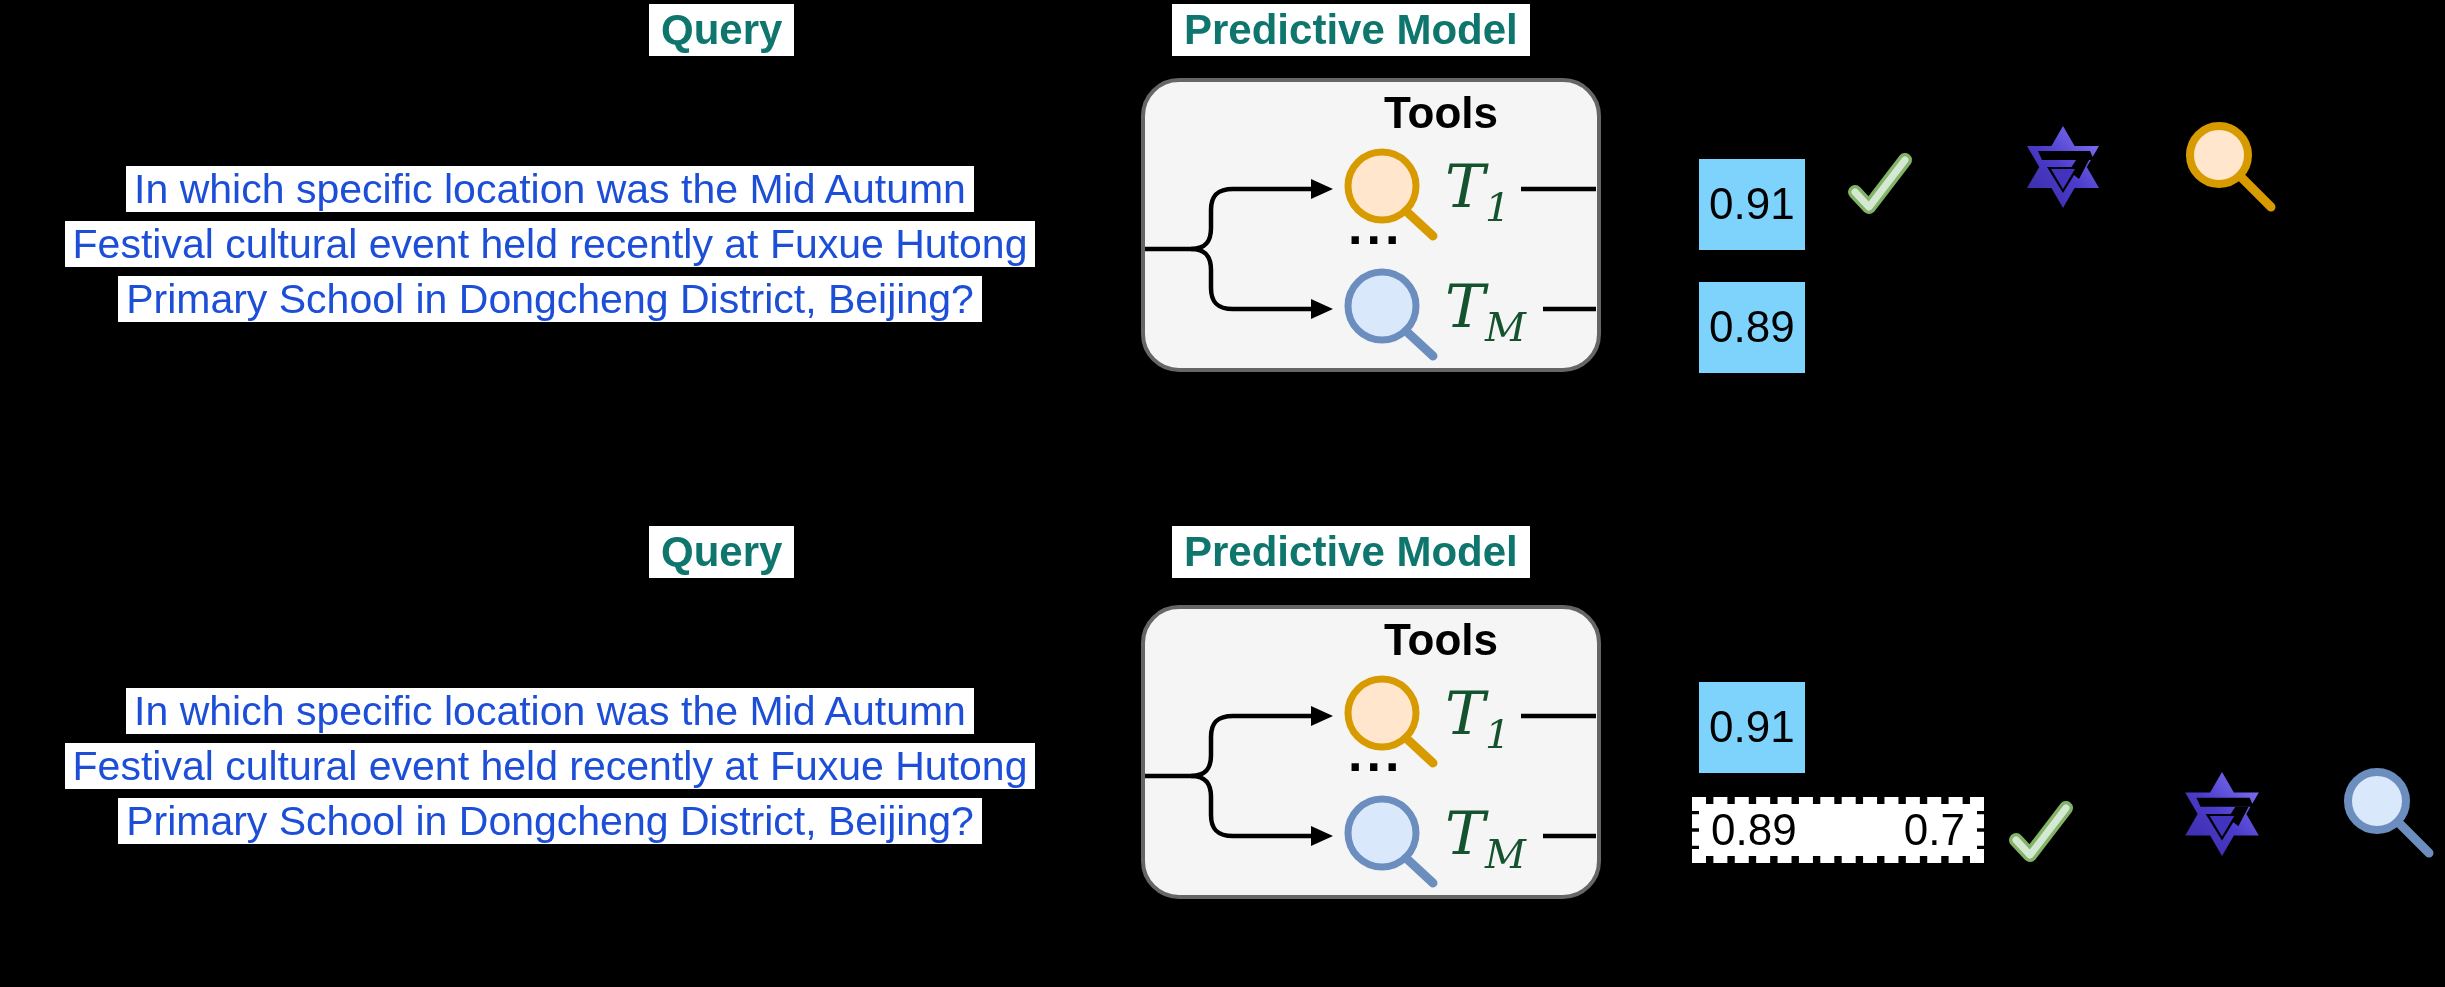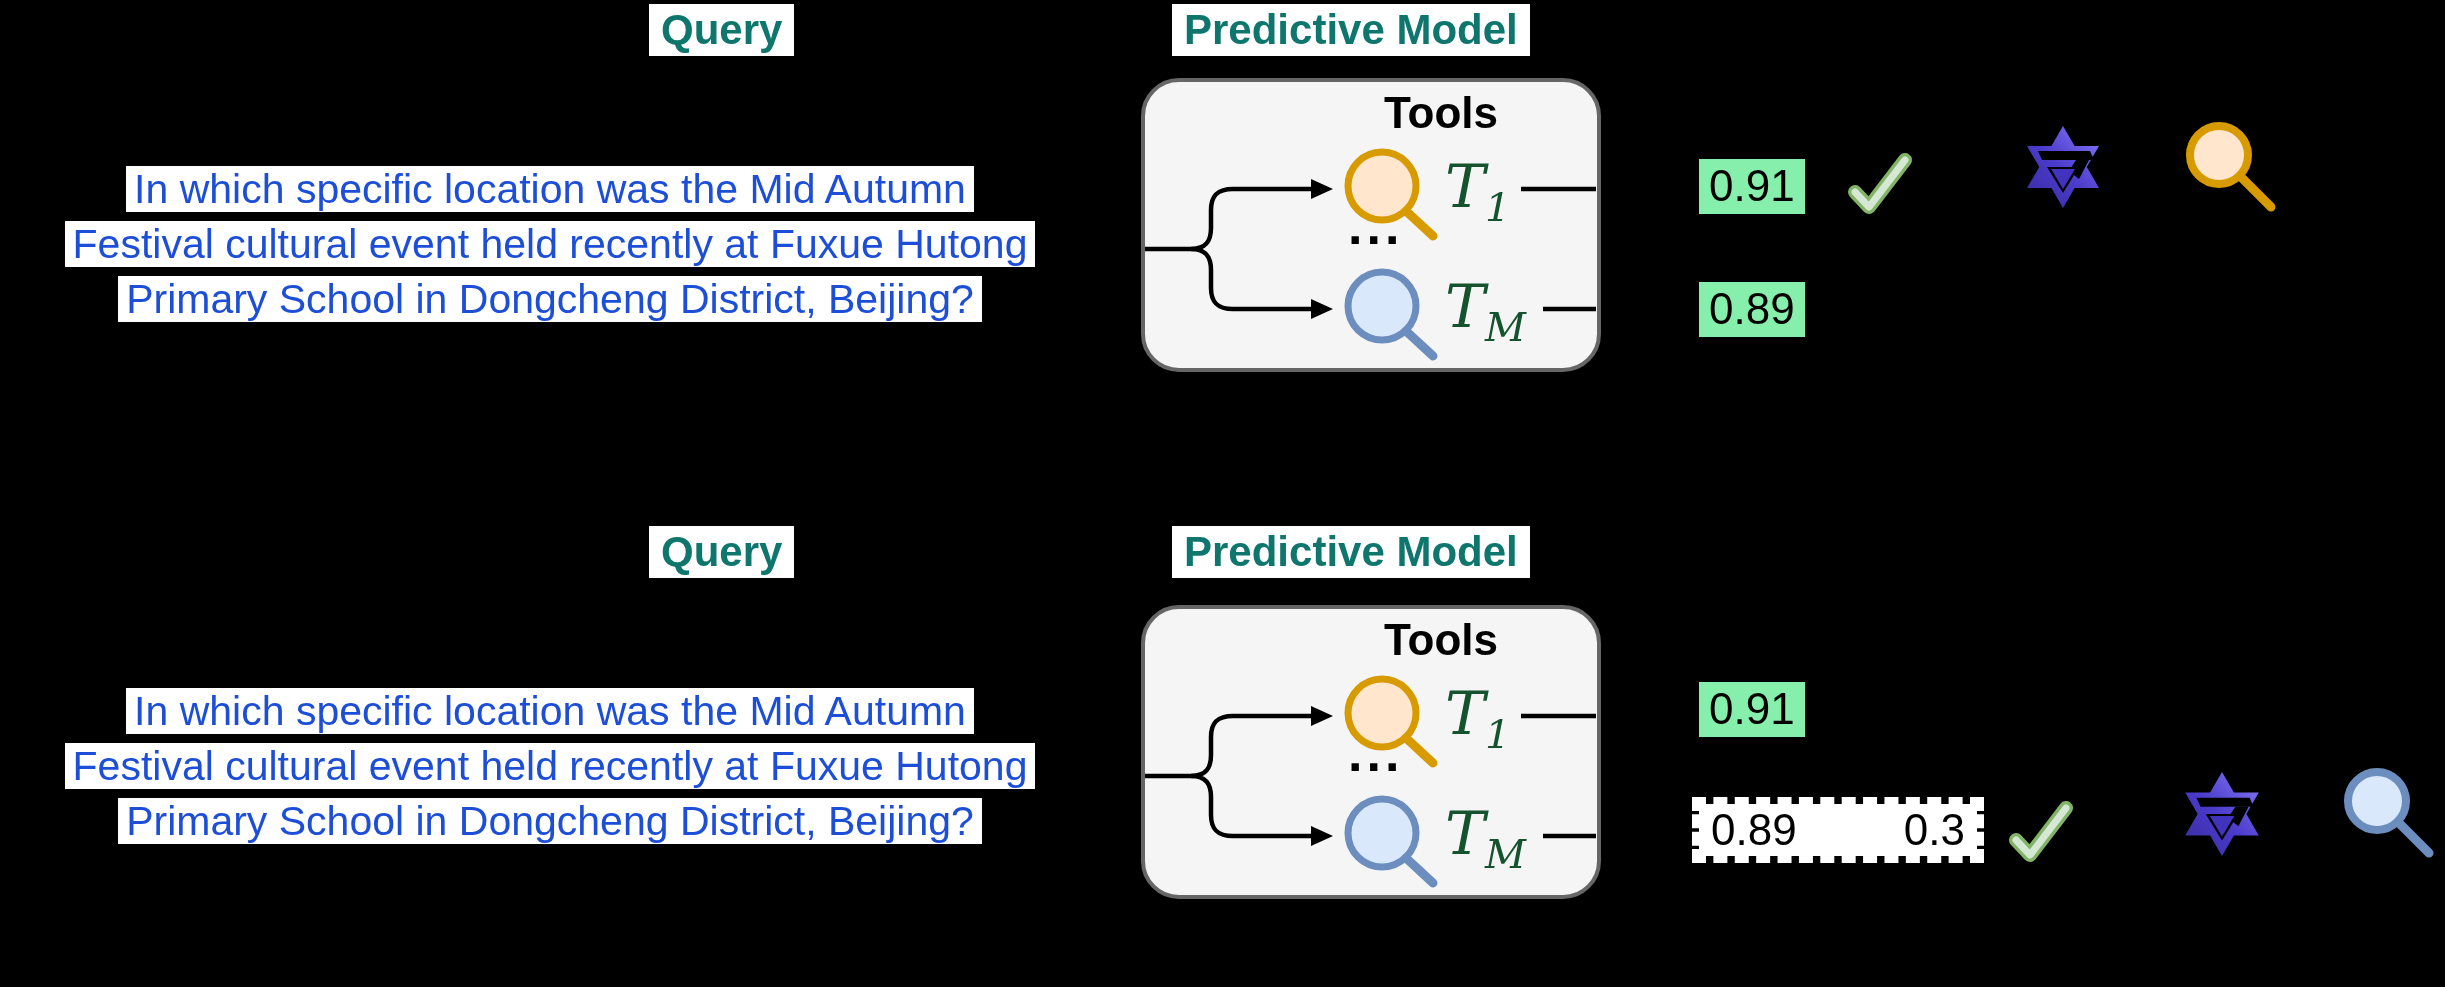--- a/index.html
+++ b/index.html
@@ -16,22 +16,22 @@
   .panel{position:absolute;left:1133px;width:460px;height:294px;background:#F5F5F5;
          border:4px solid #666;border-radius:38px;box-sizing:border-box;margin-left:8px;}
   .tools-label{position:absolute;left:239px;top:6px;color:#000;
                font:700 44px/1.15 "Liberation Sans",sans-serif;}
   .branch-svg{position:absolute;left:0;top:0;width:452px;height:286px;}
   .tvar{position:absolute;color:#14532d;font:italic 60px/1 "DejaVu Serif",serif;white-space:nowrap;}
   .tvar sub{font-size:40px;vertical-align:-14px;line-height:0;}
   .dots{position:absolute;left:203px;top:118px;color:#000;
         font:700 52px/1 "Liberation Sans",sans-serif;letter-spacing:4px;}
 
-  .score{position:absolute;background:#86efac;color:#000;
-         font:400 44px/1.15 "Liberation Sans",sans-serif;padding:2px 10px;white-space:nowrap;}
+  .score{position:absolute;background:#7dd3fc;color:#000;
+         font:400 44px/1.15 "Liberation Sans",sans-serif;padding:20px 10px;white-space:nowrap;}
 
   .dashedbox{position:absolute;background:#fff;background-clip:padding-box;
              border:7px dashed #fff;display:flex;align-items:center;justify-content:space-between;
              padding:0 12px;font:400 44px/1.1 "Liberation Sans",sans-serif;color:#000;}
 
   .icon{position:absolute;}
   .icon svg{display:block;width:100%;height:100%;}
 </style>
 </head>
 <body>
@@ -128,21 +128,21 @@
       </svg>
       <div class="dots">...</div>
       <div class="tvar" style="left:300px;top:74px;"><span>T</span><sub>1</sub></div>
       <div class="tvar" style="left:300px;top:194px;"><span>T</span><sub>M</sub></div>
     </div>
 
     <div class="score" style="left:1699px;top:682px;">0.91</div>
 
     <div class="dashedbox" style="left:1692px;top:797px;width:254px;height:52px;">
       <span>0.89</span>
-      <span>0.3</span>
+      <span>0.7</span>
     </div>
 
     <div class="icon" style="left:2006px;top:798px;width:70px;height:72px;">
       <svg viewBox="0 0 70 70">
         <polyline points="10,41 24,56 60,9" fill="none" stroke="#82B366" stroke-width="14" stroke-linecap="round" stroke-linejoin="round"></polyline>
         <polyline points="10,41 24,56 60,9" fill="none" stroke="#D5E8D4" stroke-width="7" stroke-linecap="round" stroke-linejoin="round"></polyline>
       </svg>
     </div>
 
     <div class="icon" style="left:2176px;top:768px;width:92px;height:92px;">

